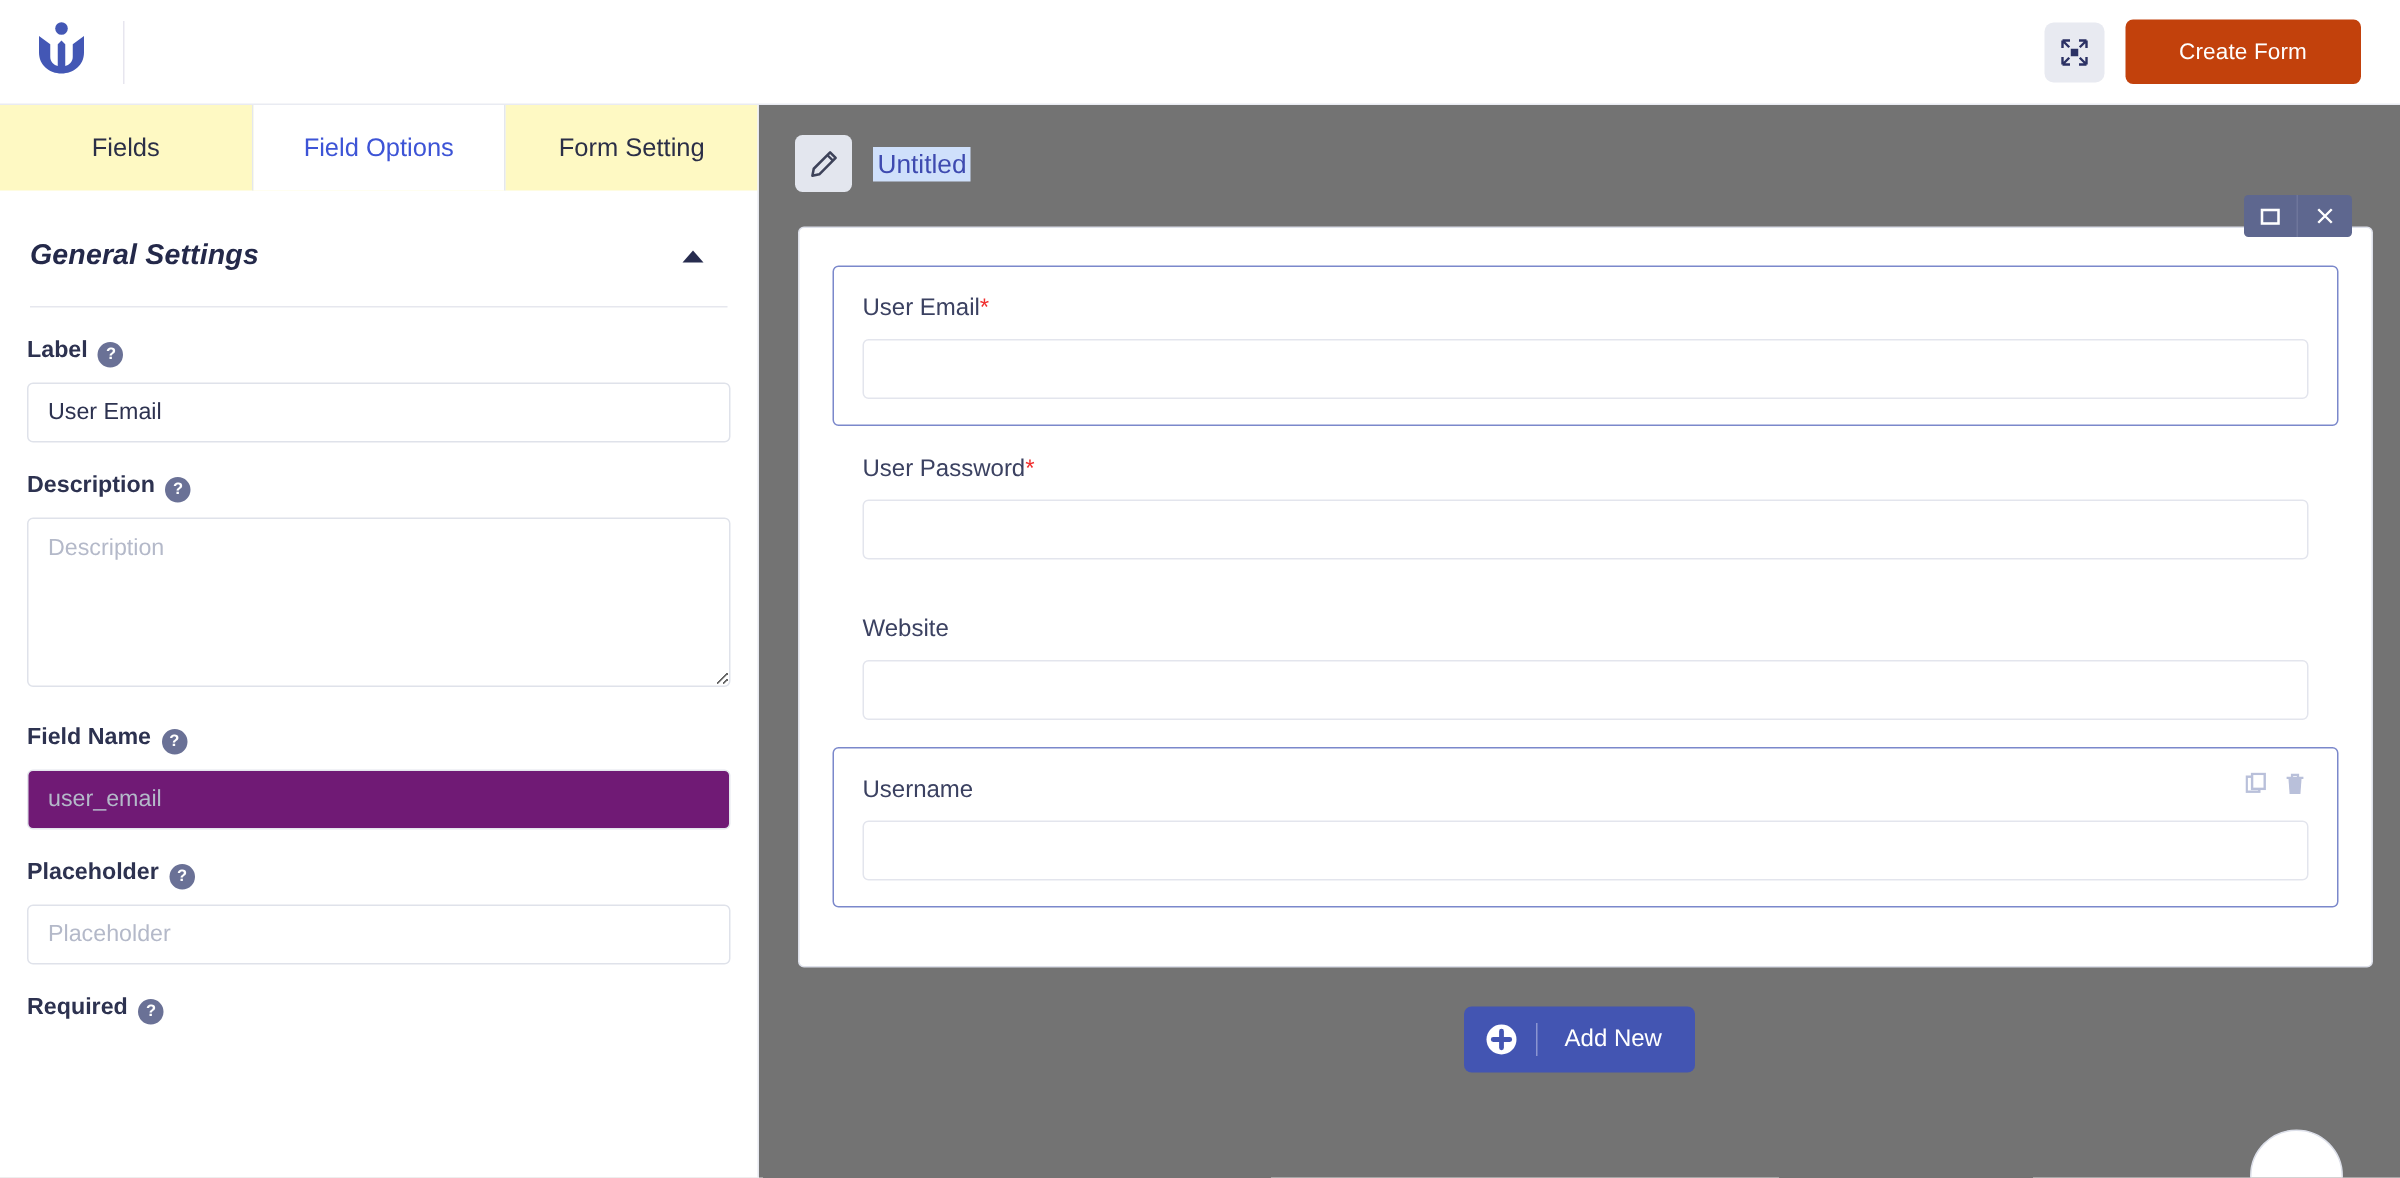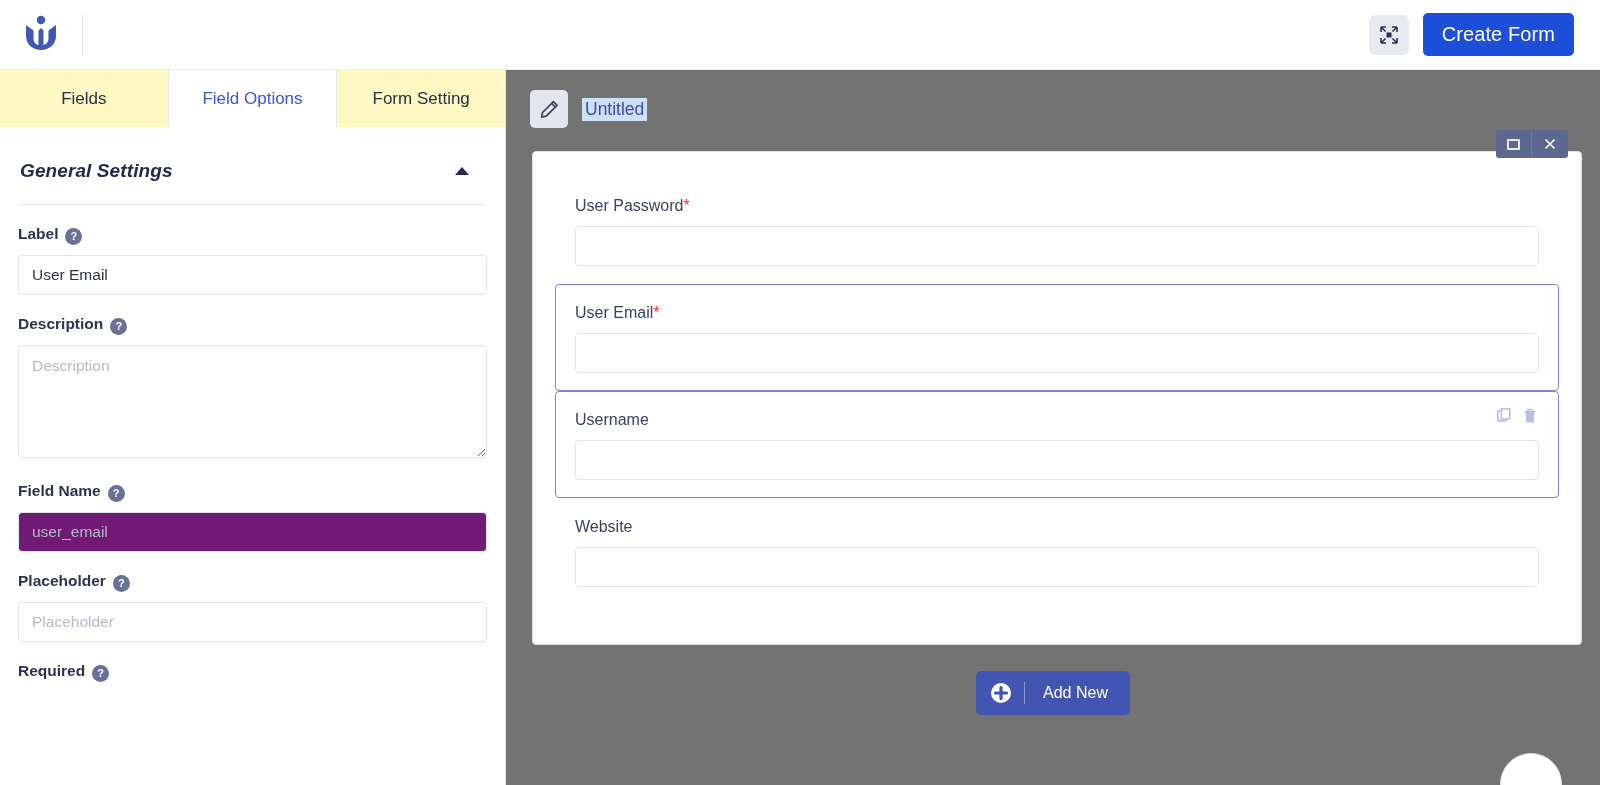--- a/index.html
+++ b/index.html
@@ -21,24 +21,24 @@
   .logo-wrap { width: 82px; display: flex; align-items: center; justify-content: center; }
   .logo-divider { width: 1px; height: 42px; background: #e7e6ef; }
   .topbar-spacer { flex: 1; }
   .fs-btn {
     width: 40px; height: 40px; border-radius: 6px;
     background: #e8eaf1;
     display: flex; align-items: center; justify-content: center;
     margin-right: 14px; cursor: pointer;
   }
   .create-btn {
-    height: 43px; background: #1d4ed8; color: #ffffff;
+    height: 43px; background: #c2410c; color: #ffffff;
     border: none; border-radius: 5px;
-    font-size: 20px; font-family: "Liberation Sans", sans-serif;
-    padding: 0 19px; margin-right: 26px; cursor: pointer;
+    font-size: 15px; font-family: "Liberation Sans", sans-serif;
+    padding: 0 36px; margin-right: 26px; cursor: pointer;
     letter-spacing: .1px;
   }
 
   
   .sidebar {
     position: absolute; top: 70px; left: 0;
     width: 506px; height: 715px;
     background: #ffffff;
     border-right: 1px solid #e6e8ef;
     overflow: hidden;
@@ -265,30 +265,37 @@
           <rect x="2" y="3" width="11" height="9" fill="none" stroke="#ffffff" stroke-width="1.7"></rect>
         </svg>
       </div>
       <div class="ct-btn">
         <svg width="14" height="14" viewBox="0 0 14 14">
           <path d="M2.5 2.5 L11.5 11.5 M11.5 2.5 L2.5 11.5" stroke="#ffffff" stroke-width="1.6"></path>
         </svg>
       </div>
     </div>
 
+    <div class="fw selected">
+      <div class="fw-label">
+        <span>User Email</span><span class="req">*</span>
+      </div>
+      <input class="fw-input" type="text" style="">
+    </div>
+
     <div class="fw">
       <div class="fw-label">
         <span>User Password</span><span class="req">*</span>
       </div>
       <input class="fw-input" type="text" style="">
     </div>
 
-    <div class="fw selected">
+    <div class="fw">
       <div class="fw-label">
-        <span>User Email</span><span class="req">*</span>
+        <span>Website</span>
       </div>
       <input class="fw-input" type="text" style="">
     </div>
 
     <div class="fw selected">
       <div class="fw-tools">
         <span>
           <svg width="15" height="16" viewBox="0 0 15 16">
             <rect x="0.8" y="2.8" width="8.4" height="10" fill="none" stroke="#b9c0da" stroke-width="1.6"></rect>
             <rect x="4.4" y="0.9" width="8.4" height="10" fill="#ffffff" stroke="#b9c0da" stroke-width="1.6"></rect>
@@ -299,27 +306,20 @@
             <path d="M1.4 3.6 H12.6 M5 3.6 V1.6 H9 V3.6" stroke="#b9c0da" stroke-width="1.5" fill="none"></path>
             <path d="M2.6 3.6 L3.4 14.4 H10.6 L11.4 3.6 Z" fill="#b9c0da"></path>
           </svg>
         </span>
       </div>
       <div class="fw-label">
         <span>Username</span>
       </div>
       <input class="fw-input" type="text" style="">
     </div>
-
-    <div class="fw">
-      <div class="fw-label">
-        <span>Website</span>
-      </div>
-      <input class="fw-input" type="text" style="">
-    </div>
   </div>
 
   <div class="addnew-row">
     <button class="addnew">
       <span class="plus">
         <svg width="22" height="22" viewBox="0 0 22 22">
           <circle cx="11" cy="11" r="10" fill="#ffffff"></circle>
           <path d="M11 5.5 V16.5 M5.5 11 H16.5" stroke="#4355b2" stroke-width="3.2" stroke-linecap="round"></path>
         </svg>
       </span>

